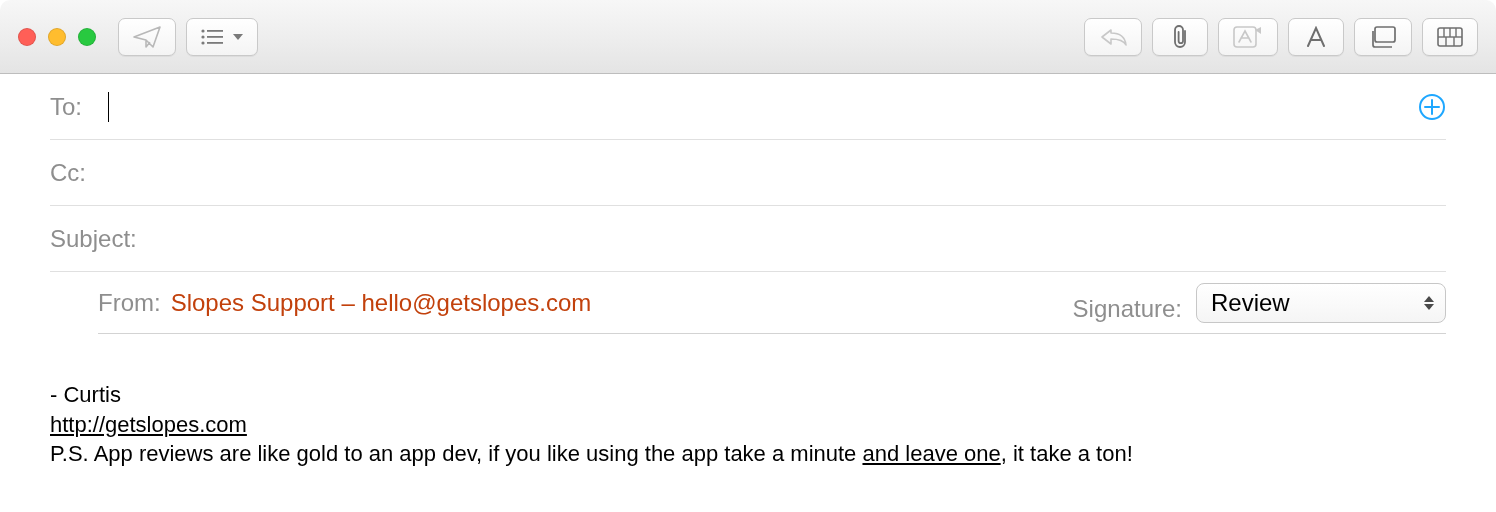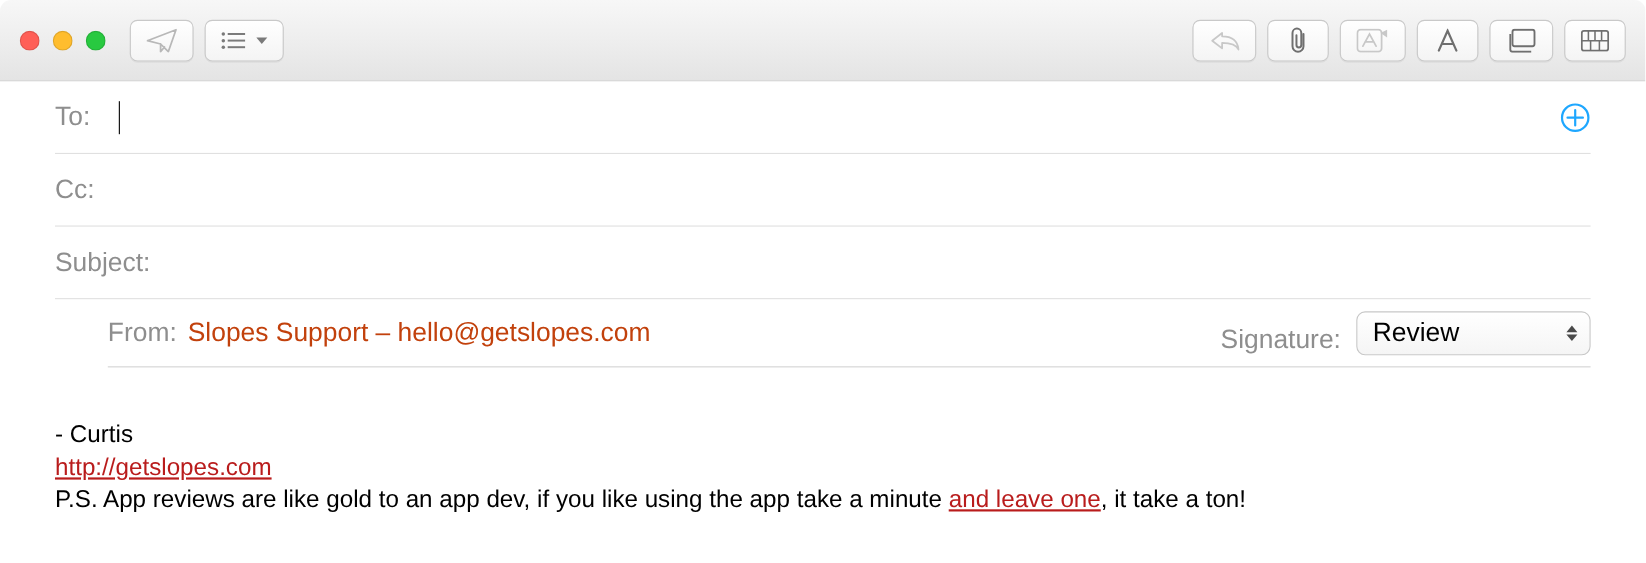--- a/index.html
+++ b/index.html
@@ -106,21 +106,21 @@
     margin-left: 48px;
   }
   .from-row .right {
     margin-left: auto;
     display: flex;
     align-items: flex-end;
     gap: 14px;
   }
   .sig-select {
     position: relative;
-    width: 213px;
+    width: 250px;
     height: 40px;
     border: 1px solid #c7c7c7;
     border-radius: 8px;
     background: linear-gradient(to bottom,#ffffff,#f5f5f5);
     display: flex;
     align-items: center;
     padding: 0 42px 0 14px;
     color: #000;
     font-size: 24px;
     cursor: default;
@@ -140,21 +140,21 @@
   .tri-down { border-top: 6px solid #4a4a4a; }
 
   
   .compose-body {
     padding: 46px 50px 0 50px;
     font-size: 22px;
     line-height: 1.35;
     color: #000;
   }
   .compose-body a {
-    color: #b91c1c;
+    color: #000000;
     text-decoration: underline;
   }
 </style>
 </head>
 <body>
 
 <div class="titlebar">
   <div class="traffic-lights">
     <div class="tl close"></div>
     <div class="tl min"></div>

